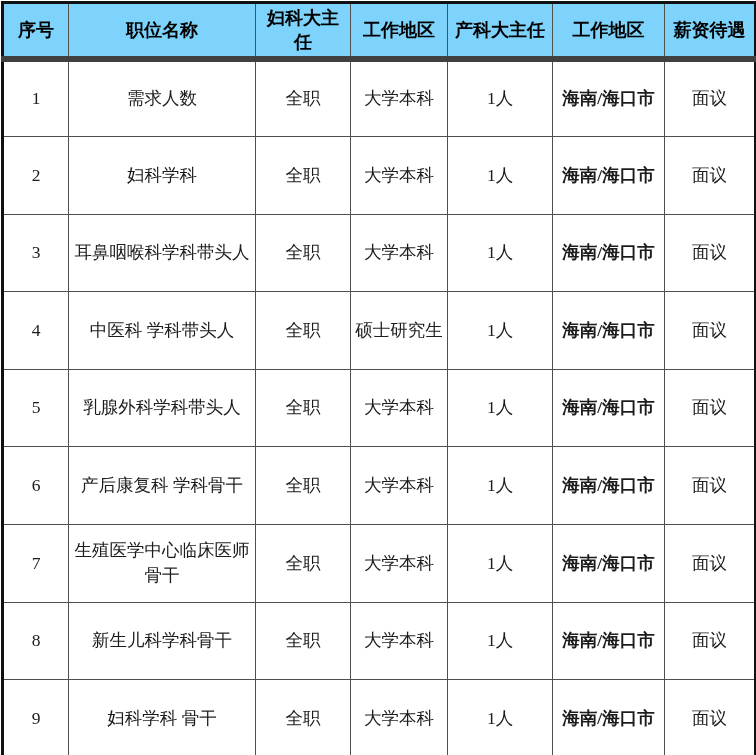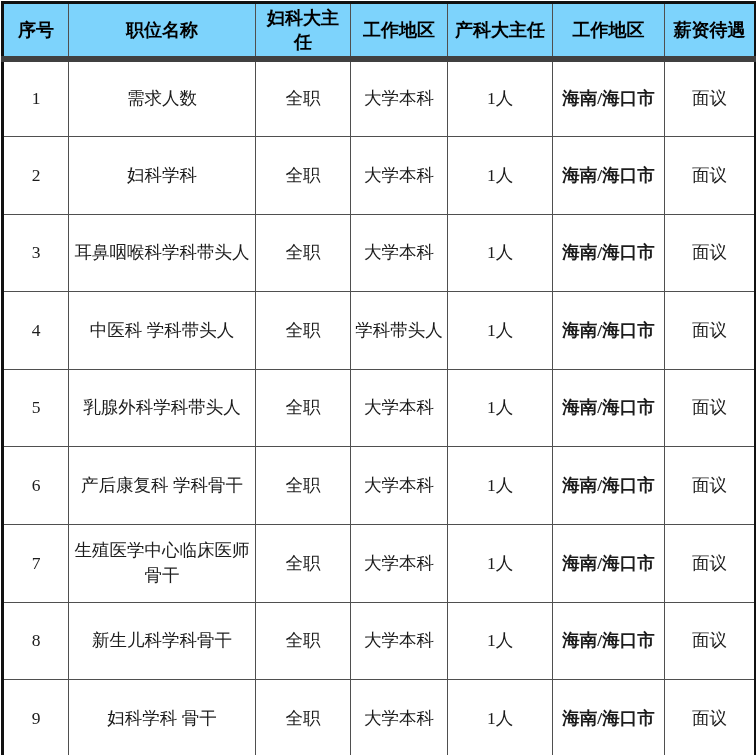--- a/index.html
+++ b/index.html
@@ -112,21 +112,21 @@
         <td class="cell-type">全职</td>
         <td class="cell-edu">大学本科</td>
         <td class="cell-count">1人</td>
         <td class="cell-location">海南/海口市</td>
         <td class="cell-salary">面议</td>
       </tr>
       <tr>
         <td class="cell-no">4</td>
         <td class="cell-name">中医科 学科带头人</td>
         <td class="cell-type">全职</td>
-        <td class="cell-edu">学科带头人</td>
+        <td class="cell-edu">硕士研究生</td>
         <td class="cell-count">1人</td>
         <td class="cell-location">海南/海口市</td>
         <td class="cell-salary">面议</td>
       </tr>
       <tr>
         <td class="cell-no">5</td>
         <td class="cell-name">乳腺外科学科带头人</td>
         <td class="cell-type">全职</td>
         <td class="cell-edu">大学本科</td>
         <td class="cell-count">1人</td>

